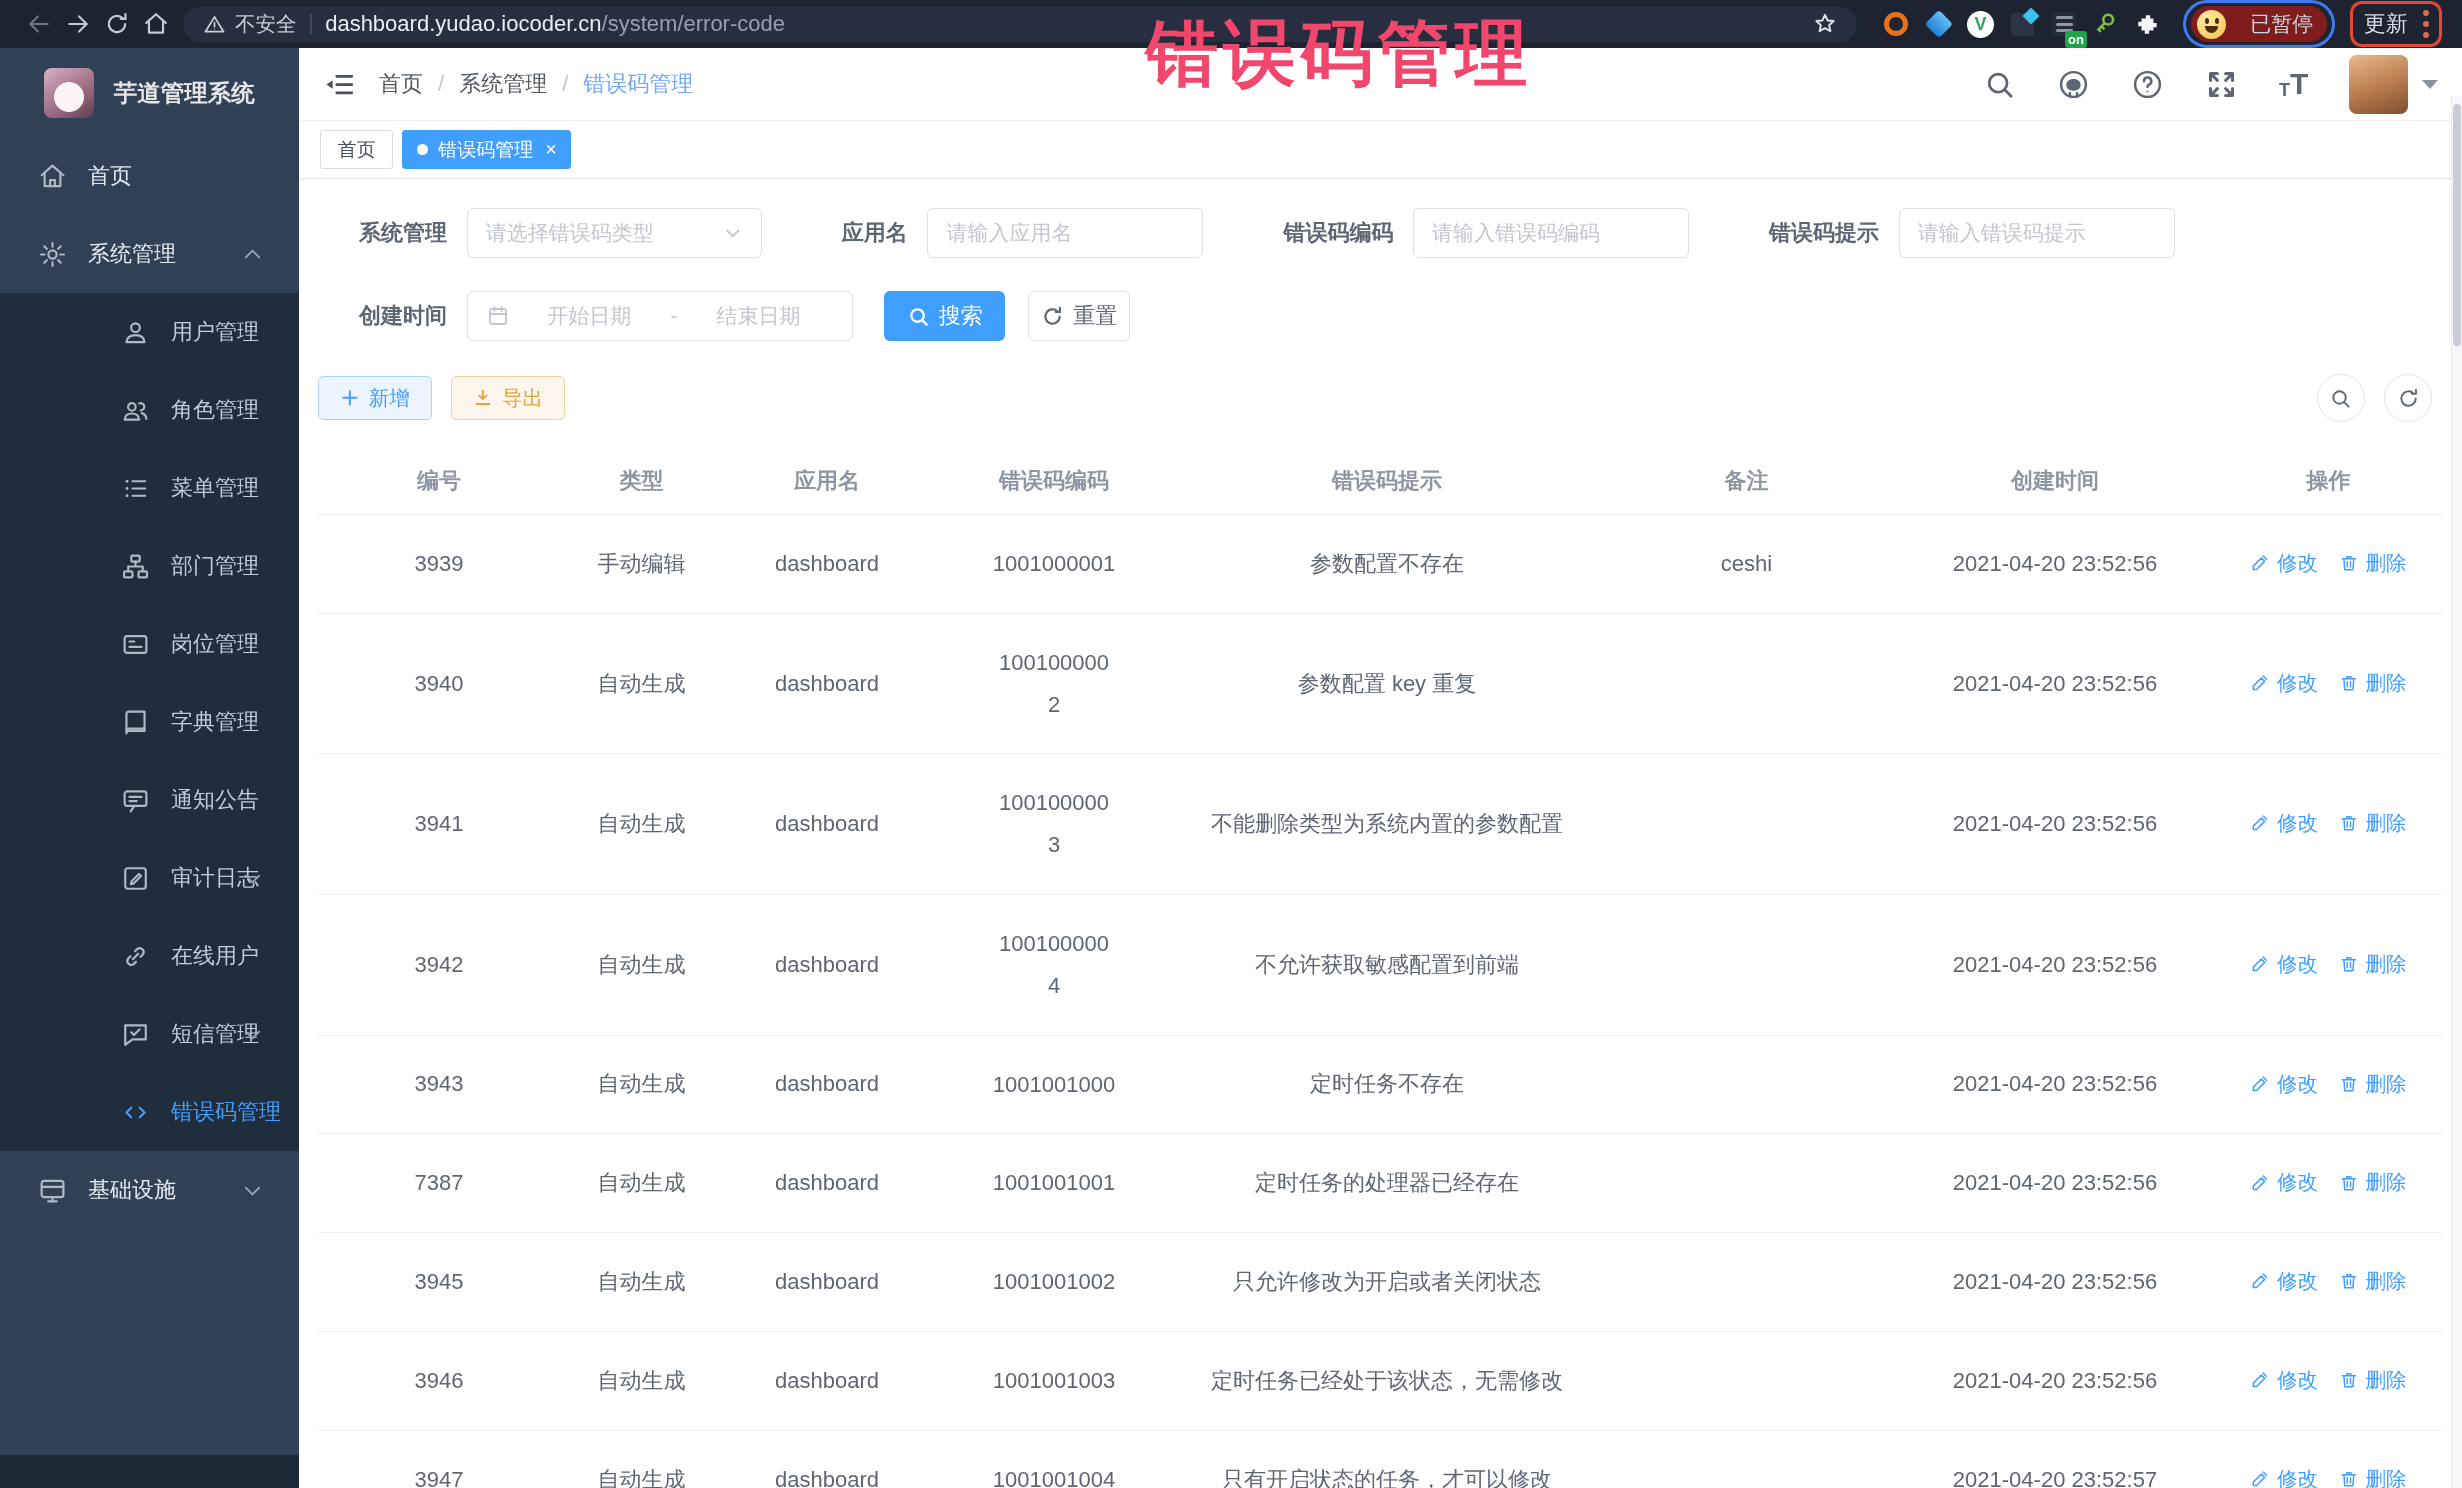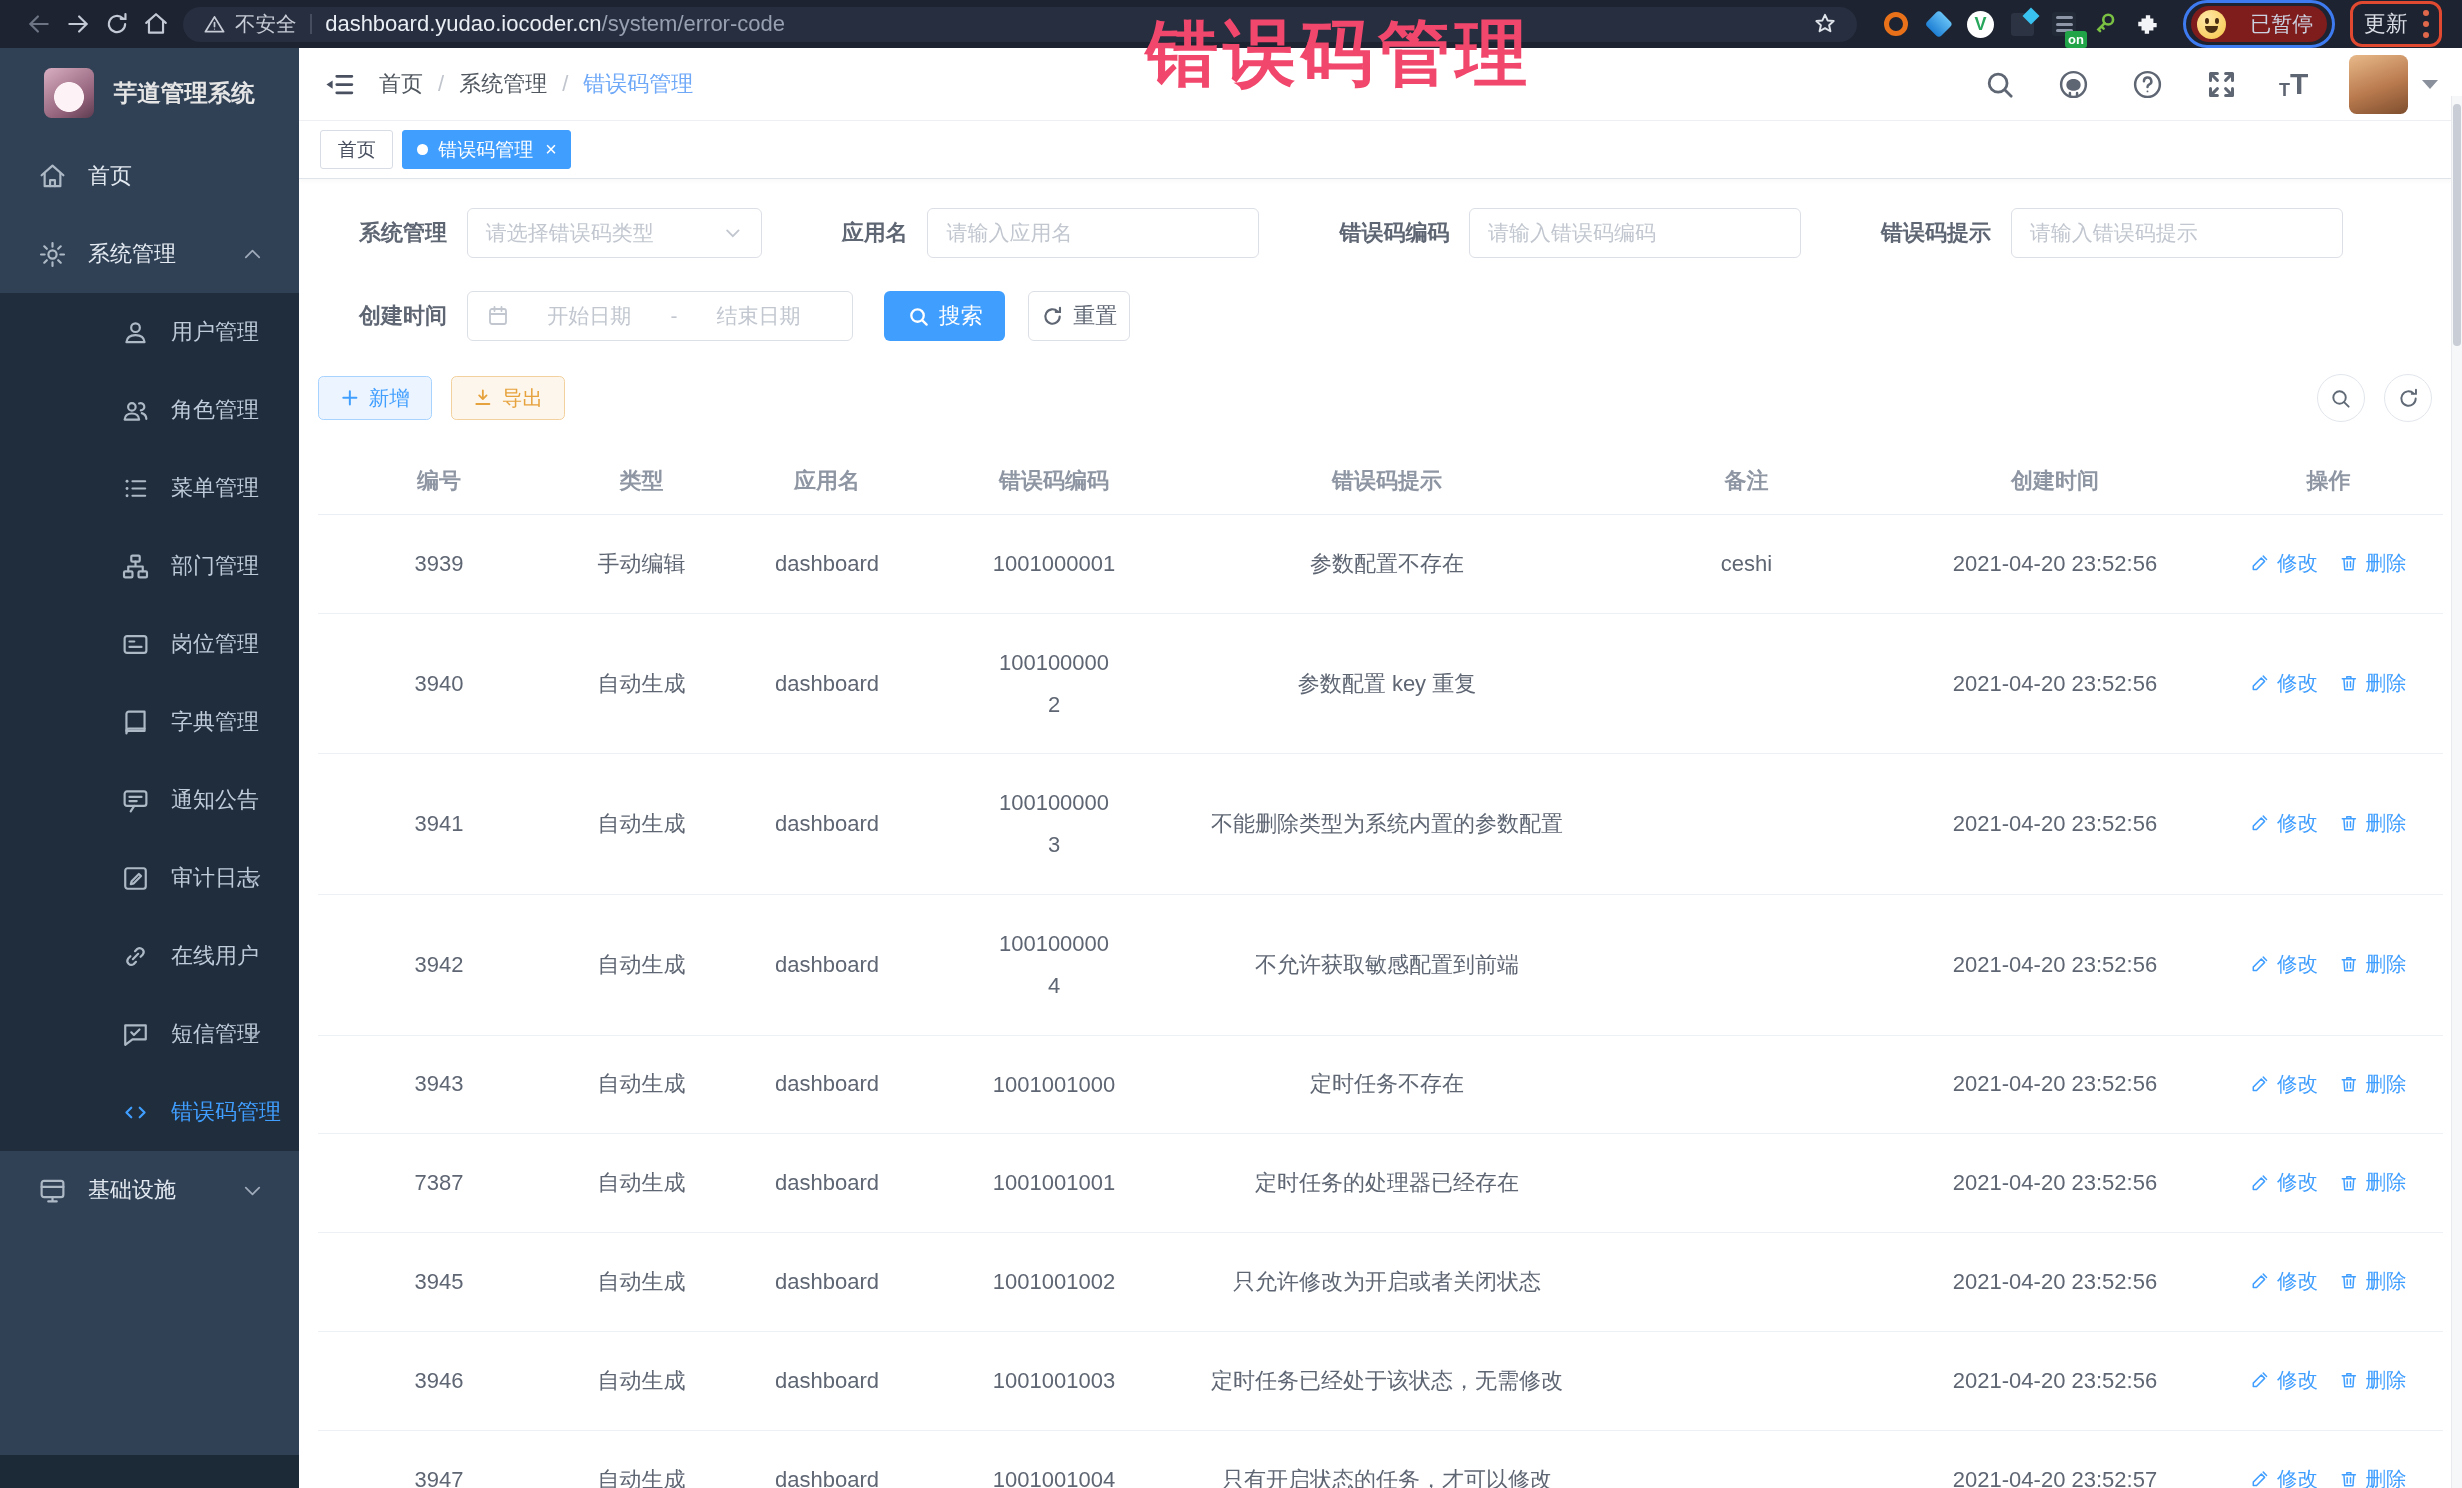--- a/index.html
+++ b/index.html
@@ -85,21 +85,21 @@
 
   .content{flex:1;padding:29px 19px 0;display:flex;flex-direction:column;min-height:0}
   .filter-row{display:flex;align-items:center;margin-bottom:33px}
   .f-group{display:flex;align-items:center;margin-right:80px}
   .f-label{font-size:22px;font-weight:600;color:#5f6673;margin-right:19.7px;white-space:nowrap}
   .f-label.w{min-width:129px;text-align:right}
   .f-input{height:50px;border:1.5px solid #dcdfe6;border-radius:6px;background:#fff;display:flex;align-items:center;padding:0 18px;font-size:21px;color:#c1c6cf}
   input.f-input{color:#5f6673}
   input.f-input::placeholder{color:#c1c6cf}
   .f-select{width:295px;justify-content:space-between;cursor:pointer}
-  .f-text{width:332px}
+  .f-text{width:276px}
   .sel-caret{width:19.7px;height:19.7px;color:#c1c6cf}
   .date-range{width:386px;gap:0}
   .date-range .cal{width:24px;height:24px;color:#c1c6cf;margin-right:4.5px}
   .date-range .ph{flex:1;text-align:center;font-size:21px;color:#c1c6cf;white-space:nowrap}
   .date-range .sep{color:#c1c6cf;padding:0 6px}
   .btn{height:50px;border-radius:6px;display:inline-flex;align-items:center;justify-content:center;font-size:22px;gap:9px;cursor:pointer;border:1.5px solid transparent;white-space:nowrap}
   .btn .icon{width:23px;height:23px}
   .btn-search{background:#409eff;color:#fff;width:121px;margin-left:4.5px}
   .btn-reset{background:#fff;border-color:#dcdfe6;color:#5f6673;width:102px;margin-left:23px}
   .toolbar{display:flex;align-items:center;margin-bottom:26px}

